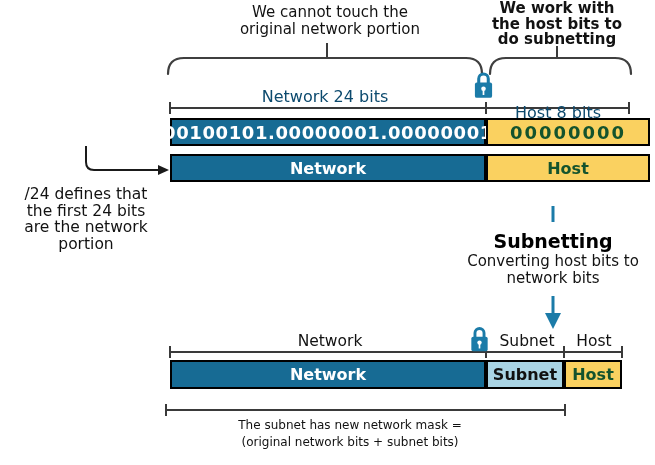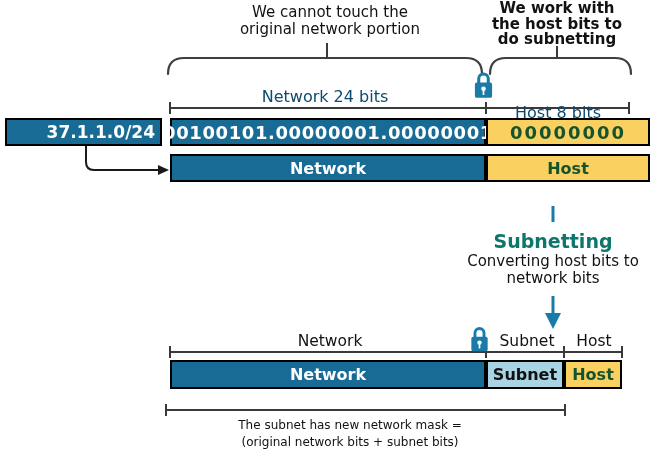--- a/index.html
+++ b/index.html
@@ -72,29 +72,32 @@
 
   <div class="abs" style="left:473px;top:69px;width:21px;height:31px;">
     <svg viewBox="0 0 22 32" width="21" height="31">
       <path class="lock-shackle" d="M6 15 V10 a5 5 0 0 1 10 0 V15"></path>
       <rect class="lock-body" x="2" y="14" width="18" height="16" rx="2"></rect>
       <circle cx="11" cy="20.5" r="2.4" fill="#ffffff"></circle>
       <rect x="10.1" y="22" width="1.8" height="5" fill="#ffffff"></rect>
     </svg>
   </div>
 
-  <div class="box teal" style="left:5px;top:118px;width:157px;justify-content:flex-end;padding-right:5px;font-size:17px;">37.1.1.0/24</div>
   <div class="box teal" style="left:170px;top:118px;width:316px;font-size:18px;letter-spacing:0.6px;">00100101.00000001.00000001</div>
   <div class="box yellow" style="left:486px;top:118px;width:164px;font-size:18px;letter-spacing:2px;">00000000</div>
 
   <div class="box teal" style="left:170px;top:154px;width:316px;font-size:16px;">Network</div>
   <div class="box yellow" style="left:486px;top:154px;width:164px;font-size:16px;">Host</div>
 
+  <div class="abs note" style="left:0px;top:186px;width:172px;font-size:15.5px;line-height:16.5px;">/24 defines that
+the first 24 bits
+are the network
+portion</div>
 
-  <div class="abs bold" style="left:472px;top:230px;width:162px;font-size:19px;text-align:center;color:#0f766e;">Subnetting</div>
+  <div class="abs bold" style="left:472px;top:230px;width:162px;font-size:19px;text-align:center;color:#000000;">Subnetting</div>
   <div class="abs note" style="left:452px;top:253px;width:202px;">Converting host bits to
 network bits</div>
 
   <div class="abs ruler-label" style="left:255px;top:332px;width:150px;">Network</div>
   <div class="abs ruler-label" style="left:494px;top:332px;width:66px;">Subnet</div>
   <div class="abs ruler-label" style="left:566px;top:332px;width:56px;">Host</div>
 
   <div class="abs" style="left:469px;top:324px;width:21px;height:29px;">
     <svg viewBox="0 0 22 32" width="21" height="29">
       <path class="lock-shackle" d="M6 15 V10 a5 5 0 0 1 10 0 V15"></path>

